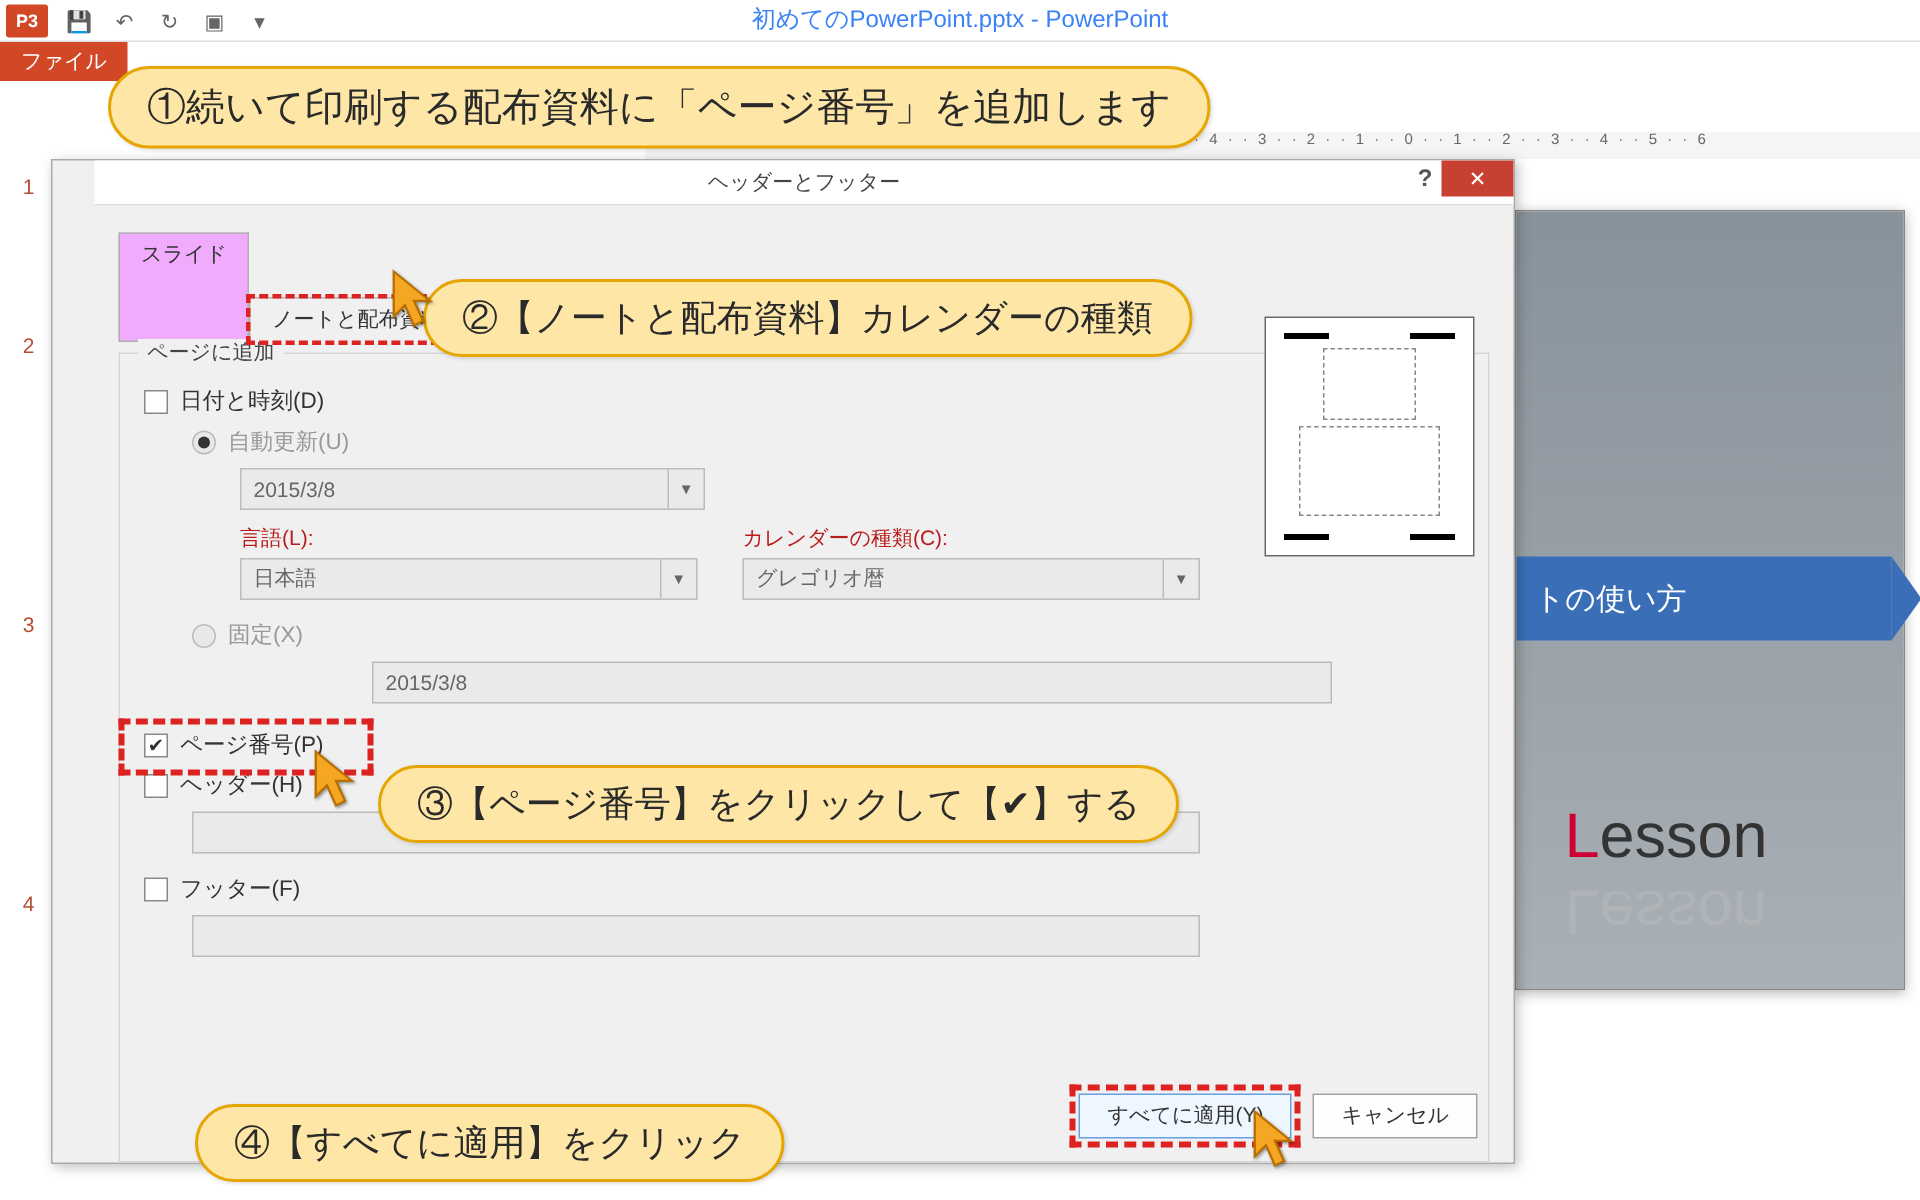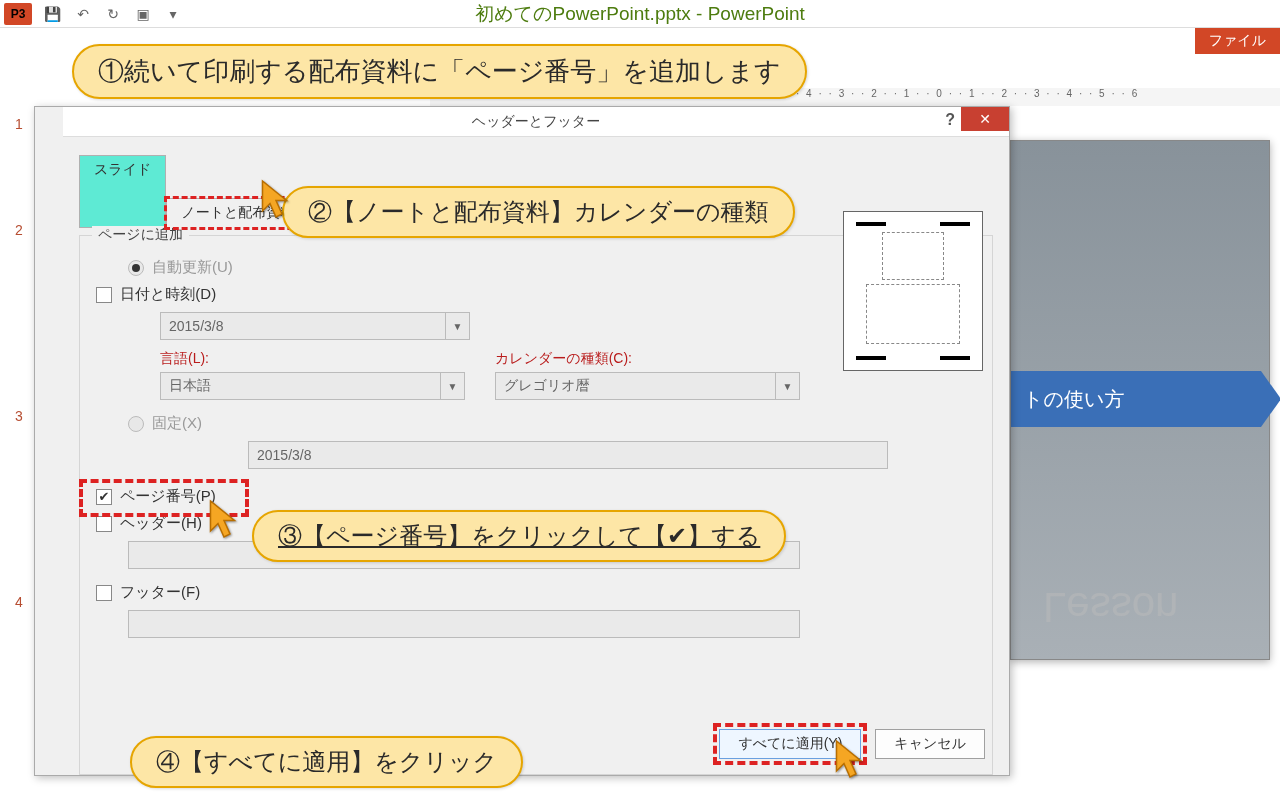--- a/index.html
+++ b/index.html
@@ -1,26 +1,26 @@
 <!DOCTYPE html>
 <html><head>
 <meta charset="utf-8">
 <style>
 * { box-sizing: border-box; margin: 0; padding: 0; font-family: "Meiryo", "MS PGothic", sans-serif; }
 body { width: 1280px; height: 800px; overflow: hidden; background: #fff; position: relative; }
 
 
 .titlebar { height: 28px; background: #fff; display: flex; align-items: center; border-bottom: 1px solid #ddd; }
-.app-icon { width: 28px; height: 22px; background: #d24726; margin: 0 4px; display:flex; align-items:center; justify-content:center; color:#000000; font-weight:bold; font-size:12px; border-radius:2px; }
+.app-icon { width: 28px; height: 22px; background: #d24726; margin: 0 4px; display:flex; align-items:center; justify-content:center; color:#ffffff; font-weight:bold; font-size:12px; border-radius:2px; }
 .qat { display: flex; align-items: center; gap: 8px; padding: 0 6px; }
 .qat-btn { width: 22px; height: 22px; display:flex; align-items:center; justify-content:center; color:#666; font-size:14px; }
-.title-text { position:absolute; left:50%; transform:translateX(-50%); font-size:19px; color:#4d7c0f; }
-
-
-.ribbon-tabs { height: 26px; display:flex; align-items:flex-end;justify-content:flex-end; }
+.title-text { position:absolute; left:50%; transform:translateX(-50%); font-size:16px; color:#3b82f6; }
+
+
+.ribbon-tabs { height: 26px; display:flex; align-items:flex-end; }
 .file-tab { background:#d24726; color:#fff; padding: 4px 14px; font-size:14px; height:26px; display:flex; align-items:center; }
 
 
 .ruler { position:absolute; top:88px; left:430px; right:0; height:18px; background:#f5f5f5; font-size:10px; color:#666; overflow:hidden; white-space:nowrap; letter-spacing:2px; padding-left:4px; }
 
 
 .slide-panel { position:absolute; left:0; top:106px; width:38px; bottom:0; background:#fff; }
 .slide-num { font-size:14px; color:#b64d31; text-align:center; padding:10px 0 80px 0; }
 
 
@@ -35,21 +35,21 @@
 .dialog-overlay { position:absolute; left:34px; top:106px; width:976px; height:670px; background:#f0f0f0; border:1px solid #aaa; box-shadow:2px 2px 8px rgba(0,0,0,.25);padding-left:28px;}
 .dialog-titlebar { height:30px; display:flex; align-items:center; justify-content:center; position:relative; background:#fff; border-bottom:1px solid #ddd;}
 .dialog-title { font-size:14px; color:#444; }
 .dialog-help { position:absolute; right:54px; top:4px; font-size:16px; color:#555; font-weight:bold;}
 .dialog-close { position:absolute; right:0; top:0; width:48px; height:24px; background:#c84031; color:#fff; display:flex; align-items:center; justify-content:center; font-size:14px; }
 
 .dialog-body { padding: 18px 16px 12px 16px; position:relative; height:calc(100% - 30px); }
 
 
 .tab-strip { display:flex; gap:0; margin-bottom:8px; }
-.tab { padding:5px 14px; background:#5eead4; border:1px solid #b0b0b0; font-size:14px; color:#333; position:relative; }
+.tab { padding:5px 14px; background:#f0abfc; border:1px solid #b0b0b0; font-size:14px; color:#333; position:relative; }
 .tab.active { background:#f0f0f0; border-bottom:1px solid #f0f0f0; z-index:2; }
 .tab.highlight { outline:3px dashed #d22; outline-offset:-1px;margin-top:43px; }
 
 
 .groupbox { border:1px solid #d5d5d5; padding:14px 16px 16px 16px; position:relative; margin-top:-1px; background:#f0f0f0; height:540px;}
 .group-title { position:absolute; top:-10px; left:12px; background:#f0f0f0; padding:0 6px; font-size:14px; color:#444; }
 
 .form-row { display:flex; align-items:center; gap:8px; margin:8px 0; font-size:15px; color:#333;}
 .form-row.indent1 { margin-left:32px; }
 .form-row.indent2 { margin-left:64px;justify-content:center; }
@@ -113,47 +113,48 @@
 
 <div class="slide-panel">
   <div class="slide-num">1</div>
   <div class="slide-num" style="padding-bottom:160px">2</div>
   <div class="slide-num" style="padding-bottom:160px">3</div>
   <div class="slide-num">4</div>
 </div>
 
 <div class="slide-area">
   <div class="slide-banner">トの使い方</div>
+  <div class="lesson-text"><span class="l-red">L</span><span>esson</span></div>
   <div class="lesson-mirror"><span>L</span><span>esson</span></div>
 </div>
 
 <div class="dialog-overlay">
   <div class="dialog-titlebar">
     <span class="dialog-title">ヘッダーとフッター</span>
     <span class="dialog-help">?</span>
     <span class="dialog-close">✕</span>
   </div>
   <div class="dialog-body">
 
     <div class="tab-strip">
       <div class="tab">スライド</div>
       <div class="tab active highlight">ノートと配布資料</div>
     </div>
 
     <div class="groupbox">
       <span class="group-title">ページに追加</span>
 
+      <div class="form-row">
+        <span class="chk"></span>
+        <span>日付と時刻(D)</span>
+      </div>
+
       <div class="form-row indent1">
         <span class="rad on disabled"></span>
         <span class="label-disabled">自動更新(U)</span>
-      </div>
-
-      <div class="form-row">
-        <span class="chk"></span>
-        <span>日付と時刻(D)</span>
       </div>
 
       <div class="form-row indent2" style="width:310px">
         <div class="combo" style="width:310px">
           <span>2015/3/8</span>
           <span class="arrow">▼</span>
         </div>
       </div>
 
       <div class="two-col indent2" style="margin-left:64px;margin-top:10px;width:640px">
@@ -220,21 +221,21 @@
       <div class="dlg-btn">キャンセル</div>
     </div>
 
     <div class="red-dash" style="left:16px; top:342px; width:170px; height:38px;"></div>
 
   </div>
 </div>
 
 <div class="callout" style="left:72px; top:44px; font-size:26px;">①続いて印刷する配布資料に「ページ番号」を追加します</div>
 <div class="callout" style="left:282px; top:186px;">②【ノートと配布資料】カレンダーの種類</div>
-<div class="callout" style="left:252px; top:510px;text-decoration:underline;">③【ページ番号】をクリックして【✔】する</div>
+<div class="callout" style="left:252px; top:510px;">③【ページ番号】をクリックして【✔】する</div>
 <div class="callout" style="left:130px; top:736px;">④【すべてに適用】をクリック</div>
 
 <div class="cursor" style="left:258px; top:178px;">
 <svg viewBox="0 0 24 28">
       <path d="M3 2 L3 22 L8 17 L12 26 L16 24 L12 15 L19 15 Z" fill="#f5a623" stroke="#b86e00" stroke-width="1"></path>
     </svg>
 </div>
 <div class="cursor" style="left:206px; top:498px;">
 <svg viewBox="0 0 24 28">
       <path d="M3 2 L3 22 L8 17 L12 26 L16 24 L12 15 L19 15 Z" fill="#f5a623" stroke="#b86e00" stroke-width="1"></path>

